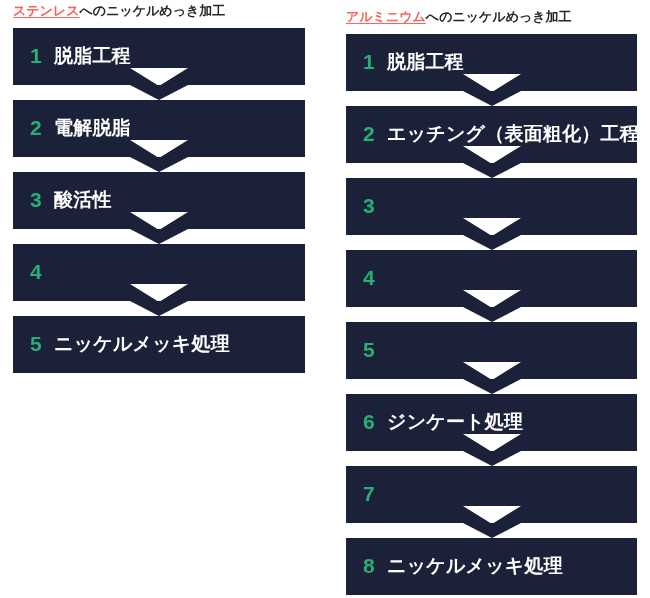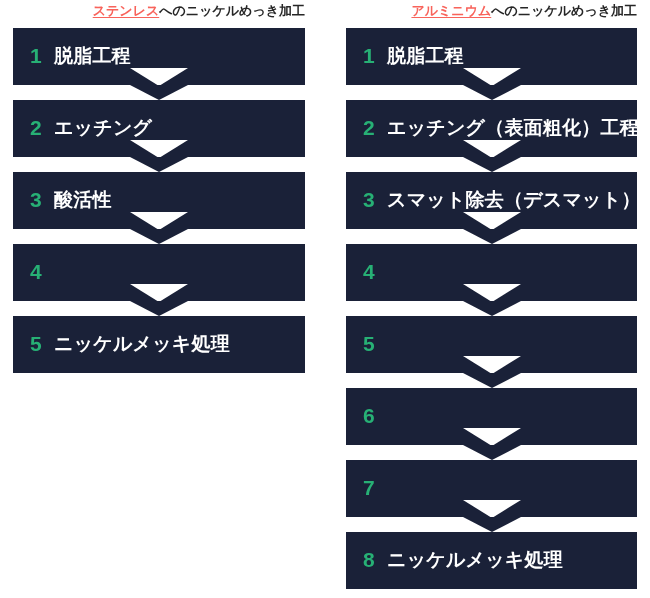--- a/index.html
+++ b/index.html
@@ -21,27 +21,27 @@
     height: 598px;
     box-sizing: border-box;
   }
 
   
   .column {
     position: absolute;
     top: 0;
   }
   .column.left  { left: 13px;  width: 292px; }
-  .column.right { left: 346px; width: 291px; }
+  .column.right { left: 346px; width: 291px; margin-top: 6px; }
 
   
   .col-heading {
     height: 28px;
     line-height: 22px;
-    text-align: right;
+    text-align: left;
     font-size: 13px;
     font-weight: bold;
     color: #262626;
     white-space: nowrap;
     letter-spacing: 0px;
   }
   .col-heading .hl {
     color: #f8635b;
     text-decoration: underline;
     text-decoration-color: #f8635b;
@@ -121,21 +121,21 @@
 
       <div class="step">
         <span class="step-num">1</span>
         <span class="step-label">脱脂工程</span>
         <span class="notch"></span>
         <span class="arrow-down"></span>
       </div>
 
       <div class="step">
         <span class="step-num">2</span>
-        <span class="step-label">エッチング</span>
+        <span class="step-label">電解脱脂</span>
         <span class="notch"></span>
         <span class="arrow-down"></span>
       </div>
 
       <div class="step">
         <span class="step-num">3</span>
         <span class="step-label">酸活性</span>
         <span class="notch"></span>
         <span class="arrow-down"></span>
       </div>
@@ -169,39 +169,39 @@
 
       <div class="step">
         <span class="step-num">2</span>
         <span class="step-label">エッチング（表面粗化）工程</span>
         <span class="notch"></span>
         <span class="arrow-down"></span>
       </div>
 
       <div class="step">
         <span class="step-num">3</span>
-        <span class="step-label">スマット除去（デスマット）</span>
         <span class="notch"></span>
         <span class="arrow-down"></span>
       </div>
 
       <div class="step">
         <span class="step-num">4</span>
         <span class="notch"></span>
         <span class="arrow-down"></span>
       </div>
 
       <div class="step">
         <span class="step-num">5</span>
         <span class="notch"></span>
         <span class="arrow-down"></span>
       </div>
 
       <div class="step">
         <span class="step-num">6</span>
+        <span class="step-label">ジンケート処理</span>
         <span class="notch"></span>
         <span class="arrow-down"></span>
       </div>
 
       <div class="step">
         <span class="step-num">7</span>
         <span class="notch"></span>
         <span class="arrow-down"></span>
       </div>
 

